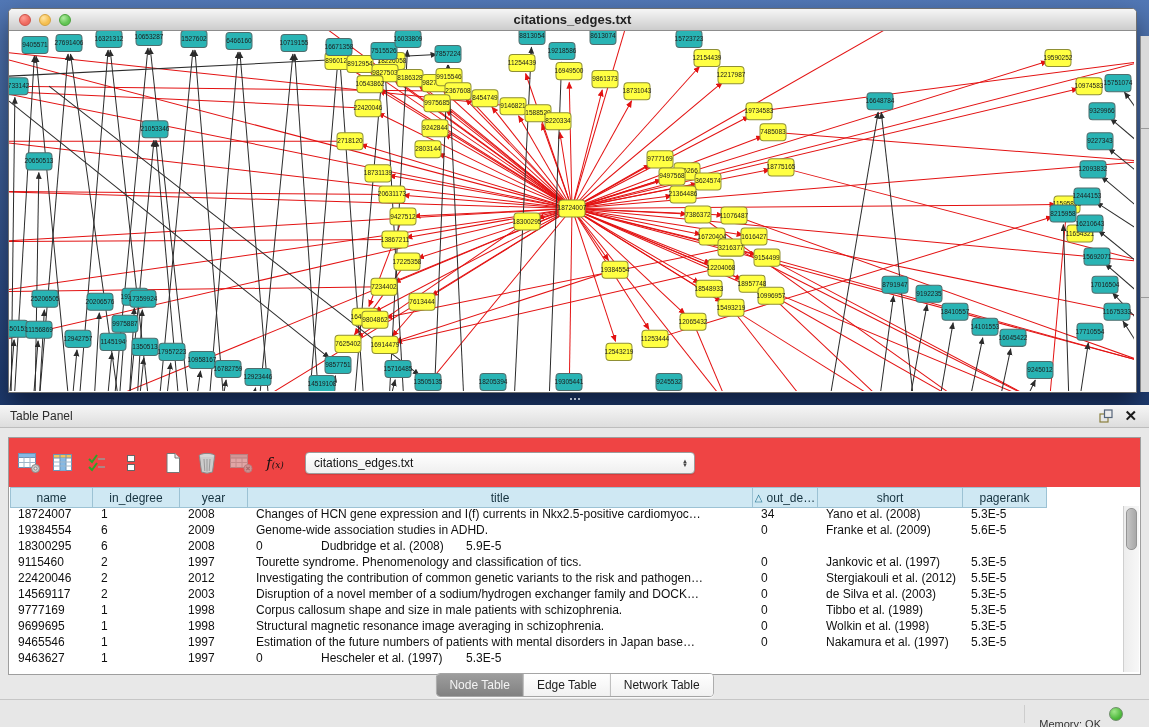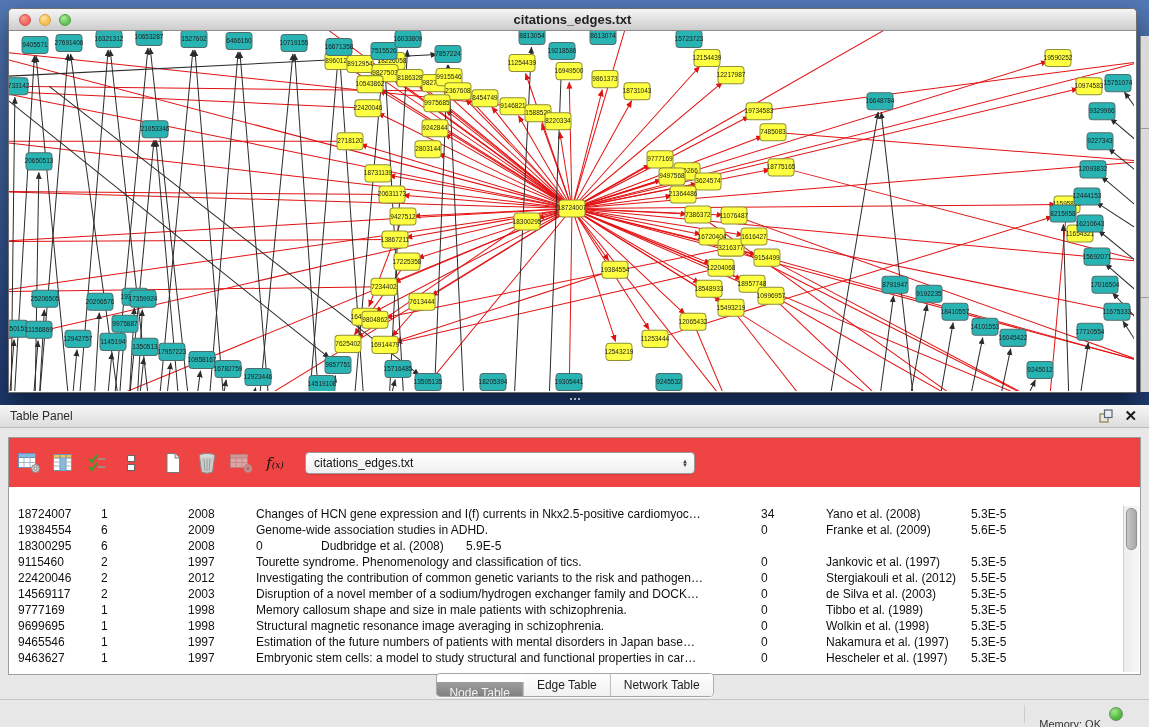--- a/index.html
+++ b/index.html
@@ -72,21 +72,21 @@
     background:linear-gradient(90deg,#ededed,#f7f7f7);border-left:1px solid #cfcfcf;}
   #vthumb{position:absolute;left:2px;top:2px;width:9px;height:40px;border-radius:5px;
     background:linear-gradient(90deg,#c6c6c6,#a8a8a8);border:1px solid #949494;}
 
   #tabs{position:absolute;left:50%;top:268px;transform:translateX(-50%);
     display:flex;height:22px;border:1px solid #a5a5a5;border-radius:4px;overflow:hidden;
     background:#fff;box-shadow:0 1px 0 rgba(255,255,255,.7);}
   .tab{padding:0 13px;font-size:12px;line-height:22px;color:#1d1d1d;
     background:linear-gradient(#ffffff,#f1f1f1);border-right:1px solid #b4b4b4;}
   .tab:last-child{border-right:none;text-align:right;}
-  .tab.sel{background:linear-gradient(#9d9d9d,#818181);color:#f4f4f4;margin-top:8px;}
+  .tab.sel{background:linear-gradient(#9d9d9d,#818181);color:#f4f4f4;}
 
   
   #status-bar{position:absolute;left:0;bottom:0;width:1149px;height:27px;
     background:#e7e7e7;border-top:1px solid #c6c6c6;display:flex;align-items:center;justify-content:flex-end;}
   #status-sep{width:1px;height:18px;background:#cdcdcd;margin-right:14px;}
   #mem-label{font-size:11px;color:#333;margin-right:8px;margin-top:20px;}
   #mem-led{width:14px;height:14px;border-radius:50%;margin-right:26px;box-sizing:border-box;
     background:radial-gradient(circle at 35% 30%,#9fe689,#4db83b 65%,#3b9c2c);border:1px solid #6f8f6b;}
 </style>
 </head>
@@ -624,20 +624,29 @@
       </span>
       <span class="tbtn">
         <span id="fx-label">f<small>(x)</small></span>
       </span>
       <div id="tbl-select">
         <span class="val">citations_edges.txt</span>
         <span class="arrows">▲<br>▼</span>
       </div>
     </div>
 
+    <div id="tbl-head">
+        <div class="hcell" style="width: 83px;">name</div>
+        <div class="hcell" style="width: 87px;">in_degree</div>
+        <div class="hcell" style="width: 68px;">year</div>
+        <div class="hcell" style="width: 505px;">title</div>
+        <div class="hcell" style="width: 65px;"><span class="sort">△</span>out_de…</div>
+        <div class="hcell" style="width: 145px;">short</div>
+        <div class="hcell" style="width: 84px;">pagerank</div>
+      </div>
     <div id="tbl-body">
         <div class="trow">
           <div class="tcell" style="width: 83px;">18724007</div>
           <div class="tcell" style="width: 87px;">1</div>
           <div class="tcell" style="width: 68px;">2008</div>
           <div class="tcell" style="width: 505px;">Changes of HCN gene expression and I(f) currents in Nkx2.5-positive cardiomyoc…</div>
           <div class="tcell" style="width: 65px;">34</div>
           <div class="tcell" style="width: 145px;">Yano et al. (2008)</div>
           <div class="tcell" style="width: 84px;">5.3E-5</div>
         </div>
@@ -682,21 +691,21 @@
           <div class="tcell" style="width: 68px;">2003</div>
           <div class="tcell" style="width: 505px;">Disruption of a novel member of a sodium/hydrogen exchanger family and DOCK…</div>
           <div class="tcell" style="width: 65px;">0</div>
           <div class="tcell" style="width: 145px;">de Silva et al. (2003)</div>
           <div class="tcell" style="width: 84px;">5.3E-5</div>
         </div>
         <div class="trow">
           <div class="tcell" style="width: 83px;">9777169</div>
           <div class="tcell" style="width: 87px;">1</div>
           <div class="tcell" style="width: 68px;">1998</div>
-          <div class="tcell" style="width: 505px;">Memory callosum shape and size in male patients with schizophrenia.</div>
+          <div class="tcell" style="width: 505px;">Corpus callosum shape and size in male patients with schizophrenia.</div>
           <div class="tcell" style="width: 65px;">0</div>
           <div class="tcell" style="width: 145px;">Tibbo et al. (1989)</div>
           <div class="tcell" style="width: 84px;">5.3E-5</div>
         </div>
         <div class="trow">
           <div class="tcell" style="width: 83px;">9699695</div>
           <div class="tcell" style="width: 87px;">1</div>
           <div class="tcell" style="width: 68px;">1998</div>
           <div class="tcell" style="width: 505px;">Structural magnetic resonance image averaging in schizophrenia.</div>
           <div class="tcell" style="width: 65px;">0</div>
@@ -709,21 +718,20 @@
           <div class="tcell" style="width: 68px;">1997</div>
           <div class="tcell" style="width: 505px;">Estimation of the future numbers of patients with mental disorders in Japan base…</div>
           <div class="tcell" style="width: 65px;">0</div>
           <div class="tcell" style="width: 145px;">Nakamura et al. (1997)</div>
           <div class="tcell" style="width: 84px;">5.3E-5</div>
         </div>
         <div class="trow">
           <div class="tcell" style="width: 83px;">9463627</div>
           <div class="tcell" style="width: 87px;">1</div>
           <div class="tcell" style="width: 68px;">1997</div>
-          <div class="tcell" style="width: 505px;">Embryonic stem cells: a model to study structural and functional properties in car…</div>
           <div class="tcell" style="width: 65px;">0</div>
           <div class="tcell" style="width: 145px;">Hescheler et al. (1997)</div>
           <div class="tcell" style="width: 84px;">5.3E-5</div>
         </div>
       </div>
     <div id="vscroll">
       <div id="vthumb"></div>
     </div>
   </div>
 

